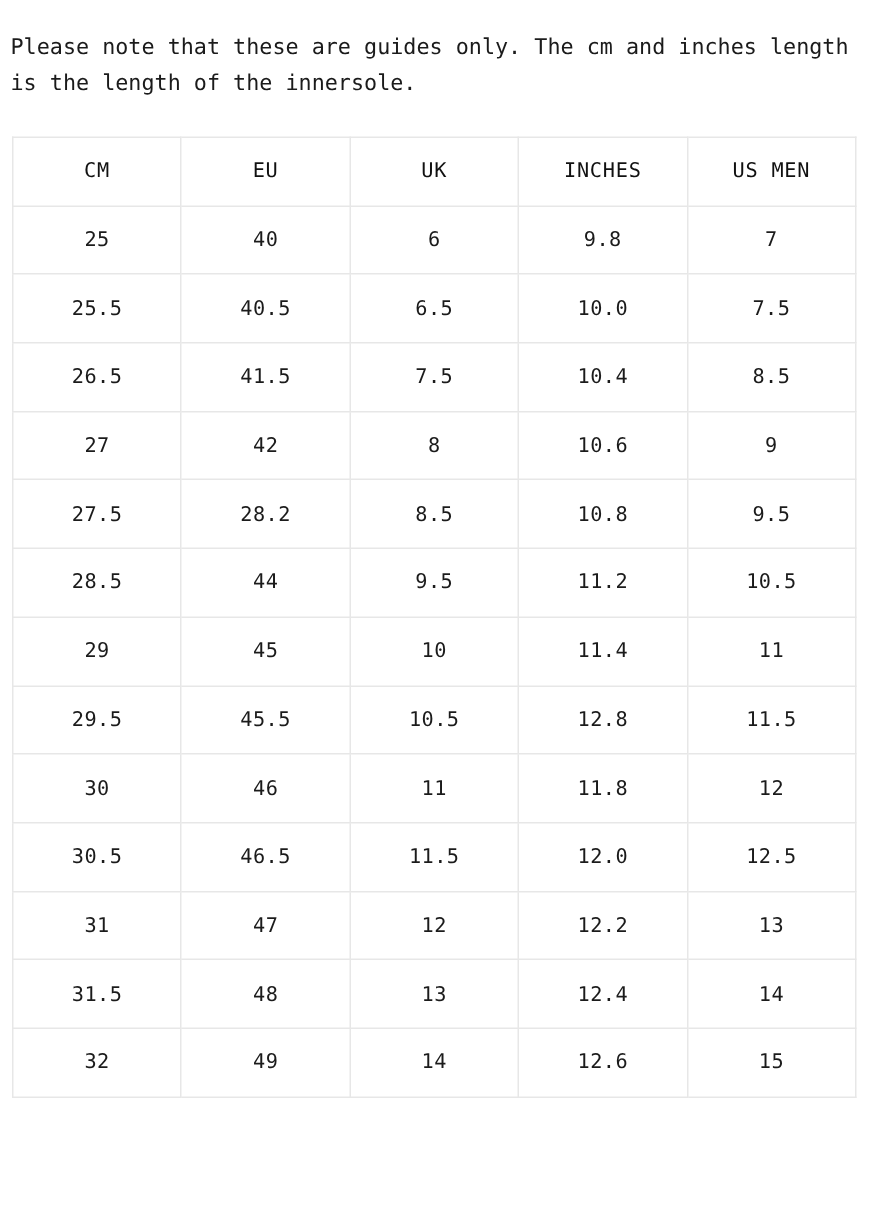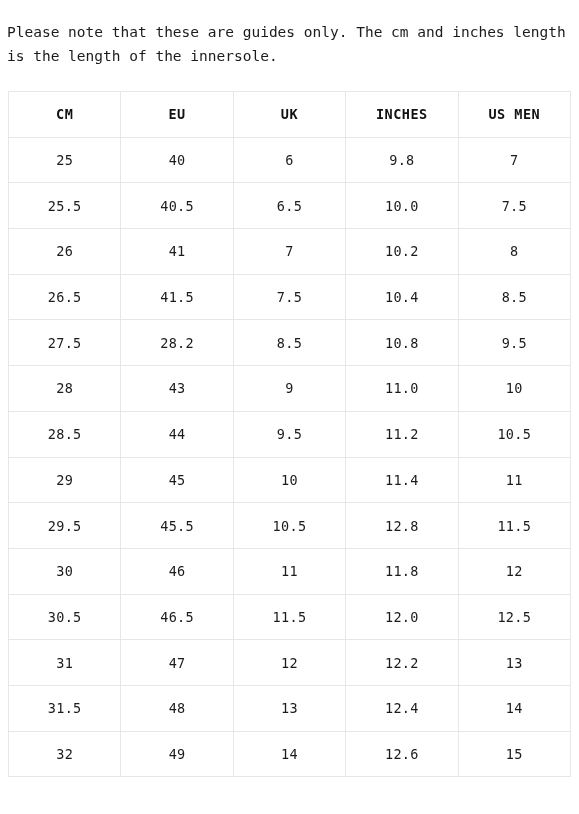--- a/index.html
+++ b/index.html
@@ -48,21 +48,21 @@
     border: 1px solid #e7e7e7;
     height: 44.7px;
     text-align: center;
     vertical-align: middle;
     font-size: 13.5px;
     padding: 0;
     color: #1b1b1b;
     background: #ffffff;
   }
   .size-table th {
-    font-weight: 700;
+    font-weight: 400;
     font-size: 13.5px;
     letter-spacing: 0.5px;
     color: #111111;
   }
   .size-table td {
     font-weight: 400;
     letter-spacing: 0.3px;
   }
 </style>
 </head>
@@ -98,46 +98,39 @@
         <td>7</td>
       </tr>
       <tr>
         <td>25.5</td>
         <td>40.5</td>
         <td>6.5</td>
         <td>10.0</td>
         <td>7.5</td>
       </tr>
       <tr>
-        <td>26</td>
-        <td>41</td>
-        <td>7</td>
-        <td>10.2</td>
-        <td>8</td>
-      </tr>
-      <tr>
         <td>26.5</td>
         <td>41.5</td>
         <td>7.5</td>
         <td>10.4</td>
         <td>8.5</td>
       </tr>
       <tr>
+        <td>27</td>
+        <td>42</td>
+        <td>8</td>
+        <td>10.6</td>
+        <td>9</td>
+      </tr>
+      <tr>
         <td>27.5</td>
         <td>28.2</td>
         <td>8.5</td>
         <td>10.8</td>
         <td>9.5</td>
-      </tr>
-      <tr>
-        <td>28</td>
-        <td>43</td>
-        <td>9</td>
-        <td>11.0</td>
-        <td>10</td>
       </tr>
       <tr>
         <td>28.5</td>
         <td>44</td>
         <td>9.5</td>
         <td>11.2</td>
         <td>10.5</td>
       </tr>
       <tr>
         <td>29</td>

